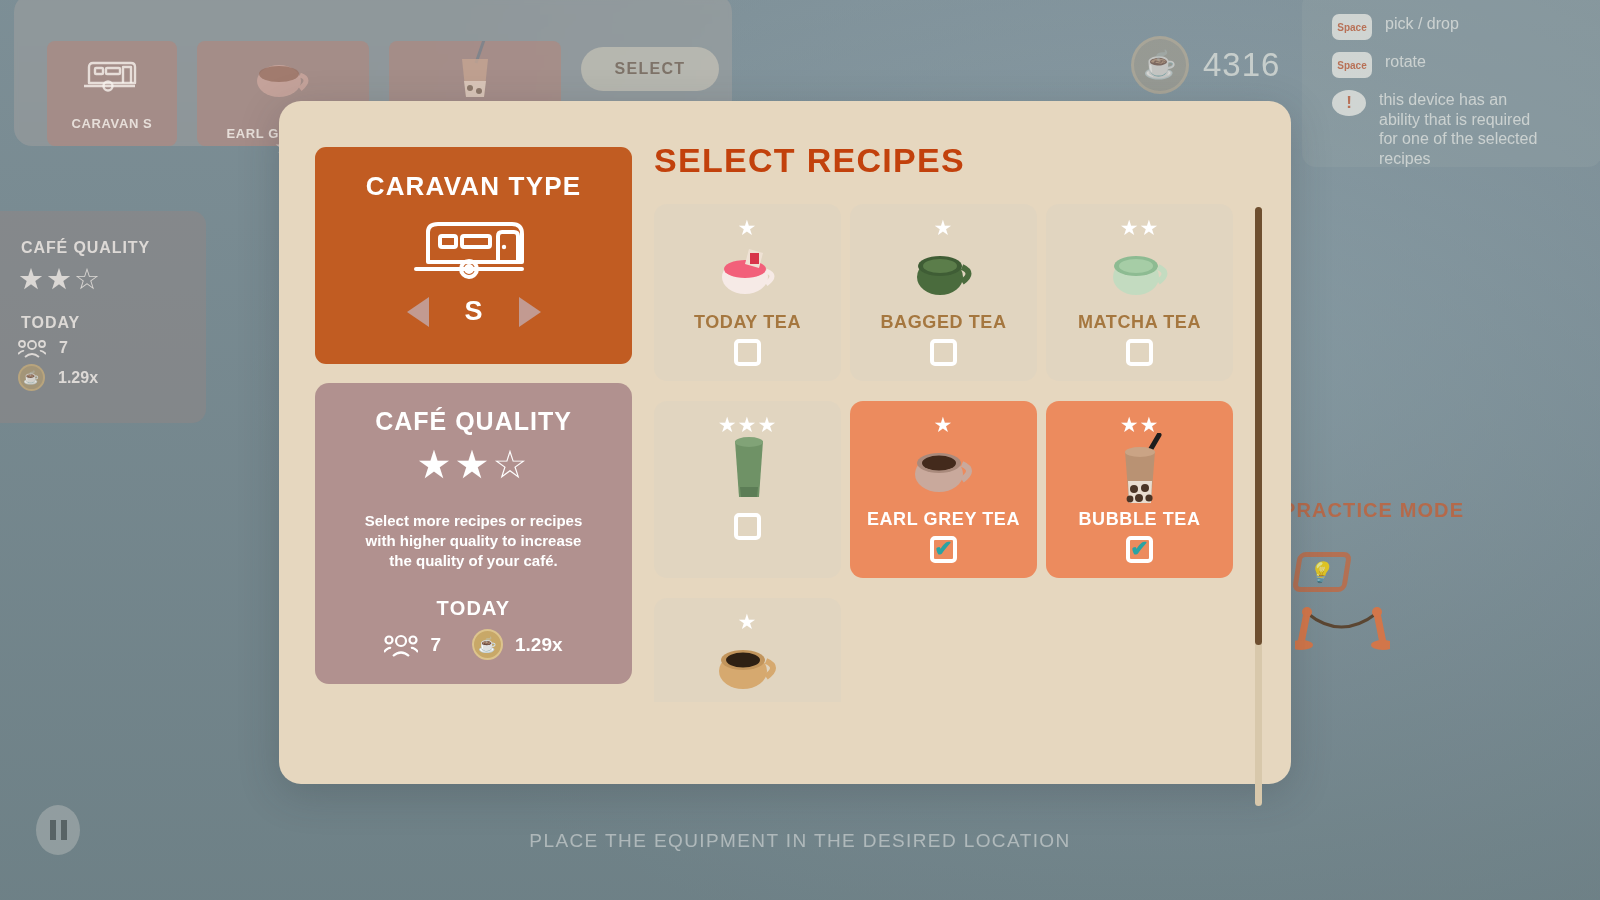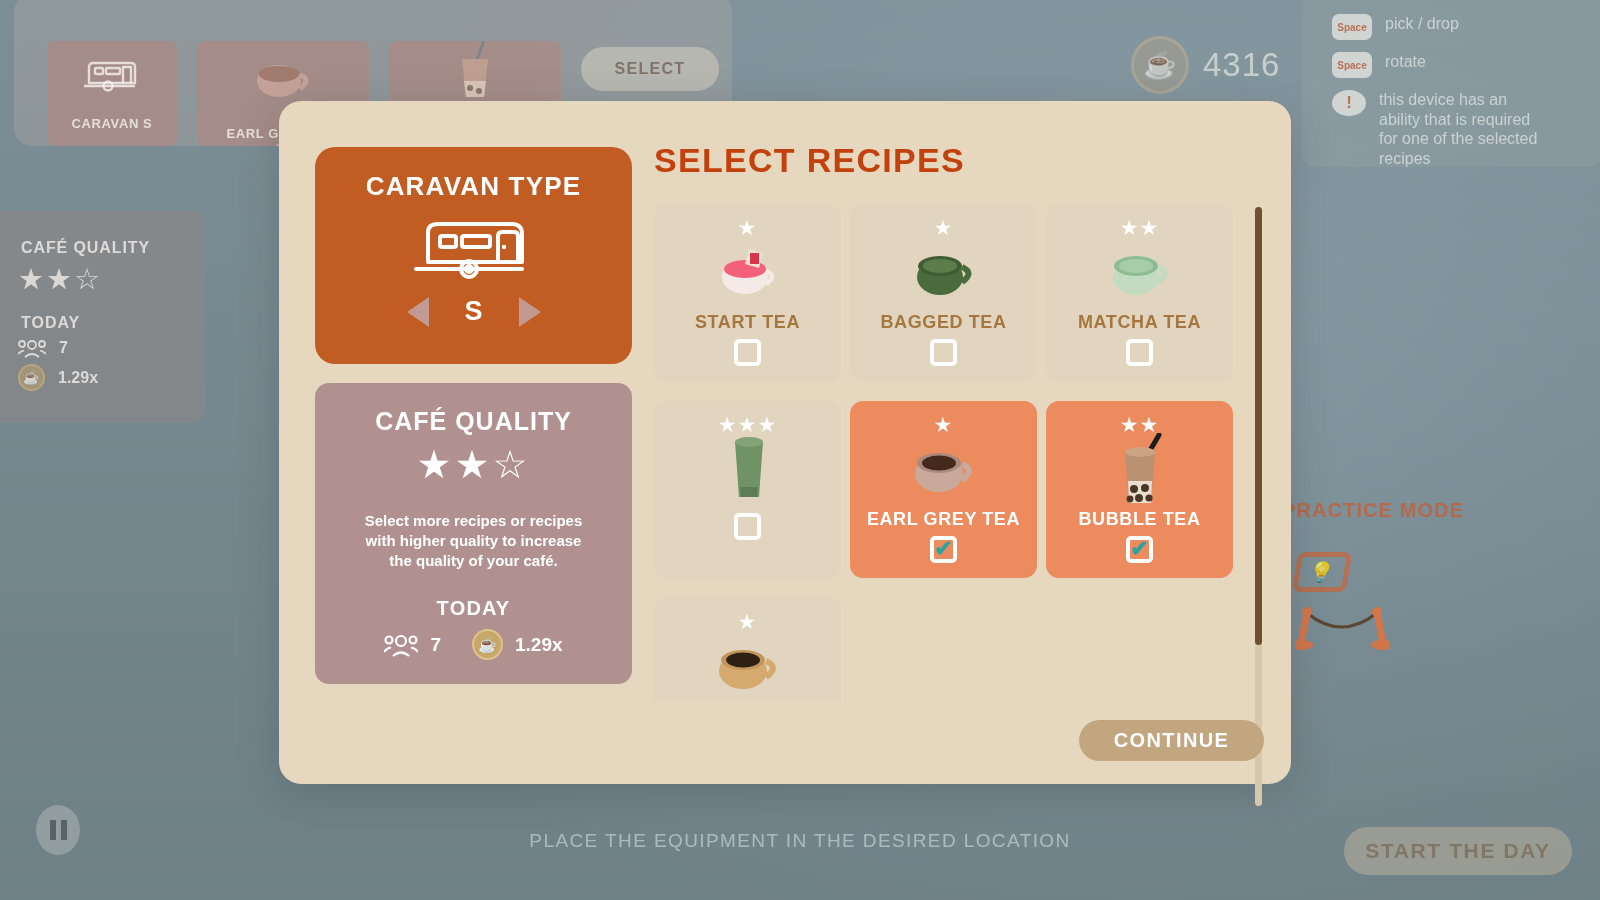--- a/index.html
+++ b/index.html
@@ -143,21 +143,21 @@
 
   
   #modal {
     position:absolute; left:279px; top:101px; width:1012px; height:683px;
     background:#e6d7bf; border-radius:22px;
     box-shadow:0 10px 40px rgba(40,45,50,.22);
   }
 
   .panel-caravan {
     position:absolute; left:36px; top:46px; width:317px; height:217px;
-    background:#c15c22; border-radius:20px;
+    background:#c15c22; border-radius:11px;
     display:flex; flex-direction:column; align-items:center;
   }
   .panel-caravan h2 {
     margin-top:24px; font-size:26px; font-weight:bold; letter-spacing:1.2px; color:#fff;
   }
   .caravan-icon { margin-top:12px; }
   .caravan-select { display:flex; align-items:center; gap:34px; margin-top:16px; }
   .tri {
     width:0; height:0; border-top:15px solid transparent; border-bottom:15px solid transparent;
   }
@@ -331,21 +331,20 @@
     <ellipse cx="88" cy="50" rx="12" ry="5" fill="#d2764a"></ellipse>
     <circle cx="12" cy="17" r="5" fill="#d2764a"></circle>
     <circle cx="82" cy="17" r="5" fill="#d2764a"></circle>
   </svg>
 
   <div class="pause-btn">
     <i></i>
       <i></i>
   </div>
   <div class="bottom-hint">PLACE THE EQUIPMENT IN THE DESIRED LOCATION</div>
-  <div class="start-day">START THE DAY</div>
 </div>
 
 <div id="modal">
 
   <div class="panel-caravan">
     <h2>CARAVAN TYPE</h2>
     <svg class="caravan-icon" width="124" height="66" viewBox="0 0 124 66">
       <g fill="none" stroke="#ffffff" stroke-width="4" stroke-linejoin="round" stroke-linecap="round">
         <path d="M16 48 V18 Q16 10 26 10 H100 Q110 10 110 20 V48 H16 Z"></path>
         <rect x="28" y="22" width="16" height="11" rx="2"></rect>
@@ -398,21 +397,21 @@
           <div class="card-stars">★</div>
           <div class="card-art">
             <svg width="78" height="66" viewBox="0 0 78 66">
               <ellipse cx="36" cy="36" rx="23" ry="17" fill="#f6eae6"></ellipse>
               <ellipse cx="36" cy="28" rx="21" ry="9" fill="#f2607a"></ellipse>
               <path d="M40 8 L54 12 L50 27 L36 23 Z" fill="#efe2d4"></path>
               <rect x="41" y="12" width="9" height="11" fill="#d8354a"></rect>
               <path d="M57 30 q12 4 0 13" stroke="#f6eae6" stroke-width="5" fill="none"></path>
             </svg>
           </div>
-          <div class="card-name">START TEA</div>
+          <div class="card-name">TODAY TEA</div>
           <div class="checkbox"></div>
         </div>
         <div class="recipe-card">
           <div class="card-stars">★</div>
           <div class="card-art">
             <svg width="78" height="66" viewBox="0 0 78 66">
               <ellipse cx="35" cy="36" rx="23" ry="18" fill="#4a6b3d"></ellipse>
               <ellipse cx="35" cy="25" rx="22" ry="10" fill="#3f5d35"></ellipse>
               <ellipse cx="35" cy="25" rx="17" ry="7" fill="#5b7d4a"></ellipse>
               <path d="M57 26 q13 6 0 15" stroke="#4a6b3d" stroke-width="6" fill="none"></path>
@@ -487,14 +486,13 @@
             </svg>
           </div>
         </div>
       </div>
   </div>
 
   <div class="scrollbar-track">
     <div class="scrollbar-thumb"></div>
   </div>
 
-  <div class="continue-btn">CONTINUE</div>
 </div>
 
 </body></html>

